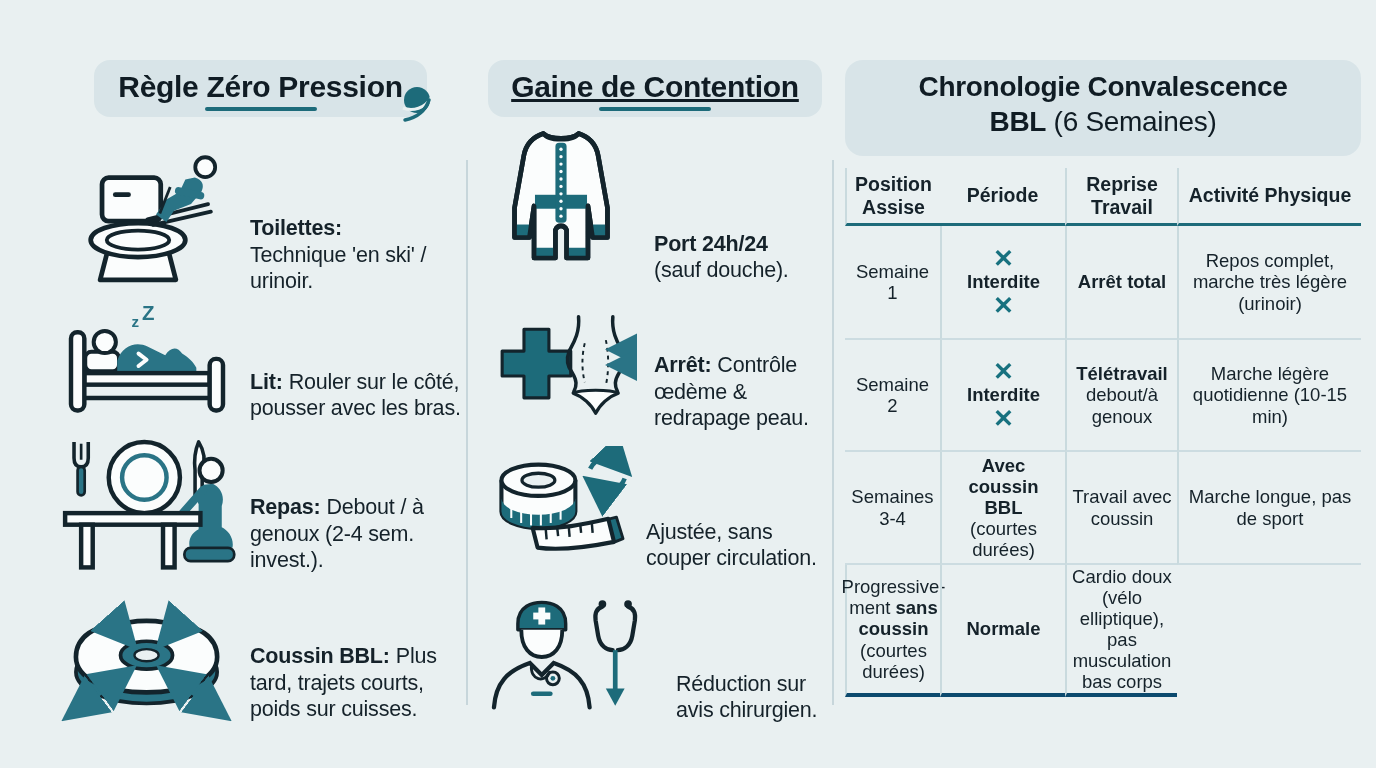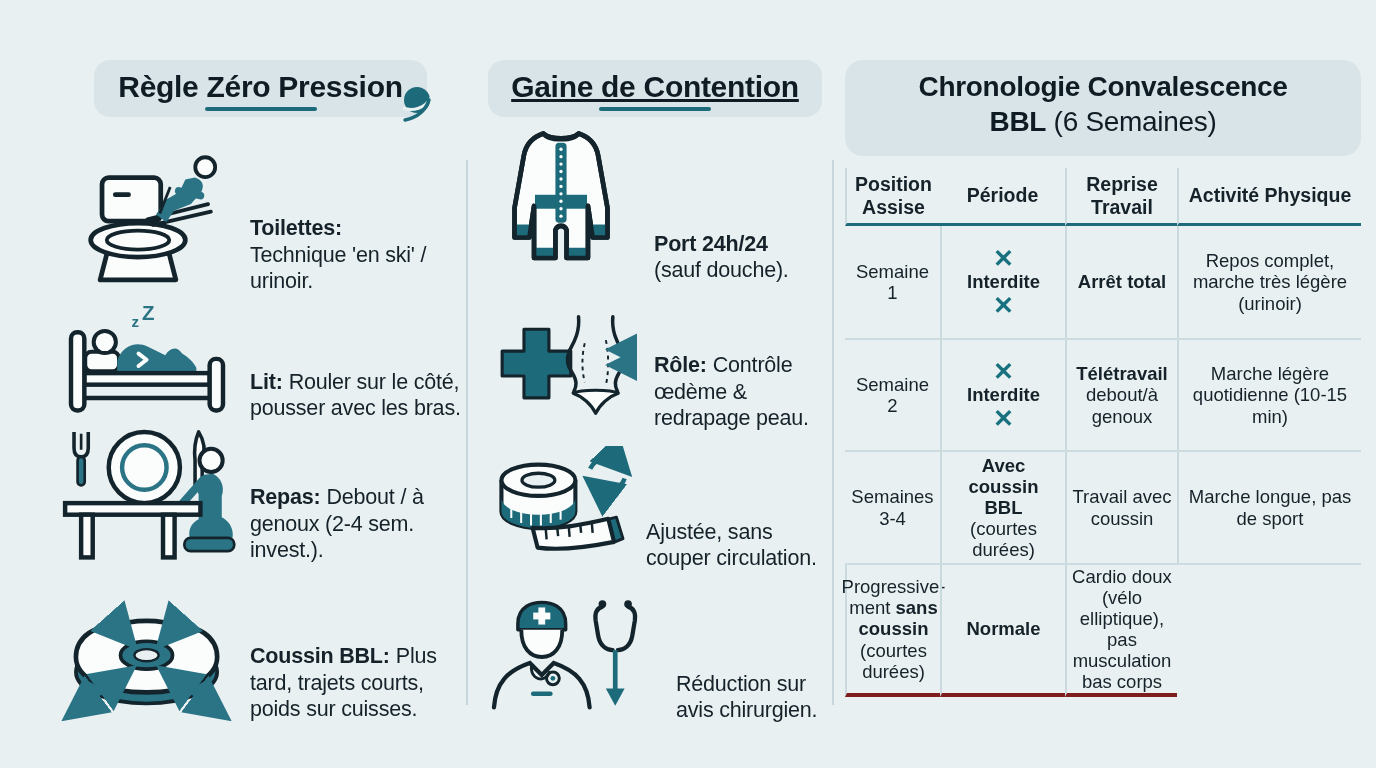--- a/index.html
+++ b/index.html
@@ -37,21 +37,21 @@
   #col1 .iconbox { width:178px; }
   #col2 .iconbox { width:158px; }
   .item .txt { flex:1; font-size:21.5px; line-height:1.24; letter-spacing:-0.2px; }
   .lead { font-weight:700; }
   .lead.inline { margin-right:0.28em; }
   .lead.block { display:block; }
 
   
   #c1i1 { top:90px;  height:145px; }
   #c1i2 { top:242px; height:120px; }
-  #c1i3 { top:356px; height:148px; }
+  #c1i3 { top:366px; height:148px; }
   #c1i4 { top:518px; height:145px; }
   
   #c2i1 { top:72px;  height:152px; }
   #c2i2 { top:234px; height:138px; }
   #c2i3 { top:374px; height:138px;gap:6px; }
   #c2i4 { top:514px; height:150px;gap:36px; }
 
   
   .tbl {
     position:absolute; top:108px; left:0; width:516px;
@@ -59,21 +59,21 @@
     grid-template-columns:95px 125px 112px 184px;
     grid-template-rows:58px 114px 112px 113px 132px;
   }
   .cell {
     display:flex; flex-direction:column; justify-content:center; align-items:center;
     text-align:center; padding:3px 5px; font-size:18.5px; line-height:1.14;
     border-bottom:2px solid #ccdce1;
   }
   .cell.c2, .cell.c3, .cell.c4 { border-left:2px solid #c9dade; }
   .cell.head { font-weight:700; font-size:19.5px; border-bottom:3px solid #1d6b7a; }
-  .cell.last { border-bottom:4px solid #7f1d1d; }
+  .cell.last { border-bottom:4px solid #0c4a6e; }
   .cell .b { font-weight:700; }
   .cell .emph {
     font-weight:700;
     text-decoration-color:#1d6b7a;
     text-decoration-thickness:2.5px; text-underline-offset:4px;
   }
   .cell .blockline { display:block; }
   .xmark { color:#17717f; font-size:25px; font-weight:700; line-height:1.0; }
 
   svg text { font-family:"Liberation Sans", sans-serif; }
@@ -236,21 +236,21 @@
         <path d="M120,8 C122,30 112,44 108,52 C104,62 106,72 112,80 C118,90 118,96 114,104" fill="none" stroke="#13242c" stroke-width="4.5" stroke-linecap="round"></path>
         <path d="M164,8 C162,30 172,44 176,52 C180,62 178,72 172,80 C166,90 166,96 170,104" fill="none" stroke="#13242c" stroke-width="4.5" stroke-linecap="round"></path>
         <path d="M113,106 C125,110 137,121 142,132 C147,121 159,110 171,106 C161,101 123,101 113,106 Z" fill="#fbfdfd" stroke="#13242c" stroke-width="4" stroke-linejoin="round"></path>
         <path d="M128,42 C124,58 124,76 128,92" stroke="#13242c" stroke-width="2.5" stroke-dasharray="5 5" fill="none"></path>
         <path d="M155,38 C159,56 159,78 155,96" stroke="#13242c" stroke-width="2.5" stroke-dasharray="5 5" fill="none"></path>
         <line x1="192" y1="50" x2="174" y2="50" stroke="#2a7486" stroke-width="5" marker-end="url(#aht2)"></line>
         <line x1="192" y1="70" x2="174" y2="70" stroke="#2a7486" stroke-width="5" marker-end="url(#aht2)"></line>
       </svg>
     </div>
     <div class="txt">
-      <span class="lead inline">Rôle:</span><span>Contrôle œdème &amp; redrapage peau.</span>
+      <span class="lead inline">Arrêt:</span><span>Contrôle œdème &amp; redrapage peau.</span>
     </div>
   </div>
 
   <div class="item" id="c2i3">
     <div class="iconbox">
       <svg width="152" height="126" viewBox="0 0 185 150">
         <defs>
           <marker id="aht3" markerWidth="9" markerHeight="9" refX="5" refY="4.5" orient="auto">
             <path d="M0,0 L9,4.5 L0,9 Z" fill="#1d6b7a"></path>
           </marker>

